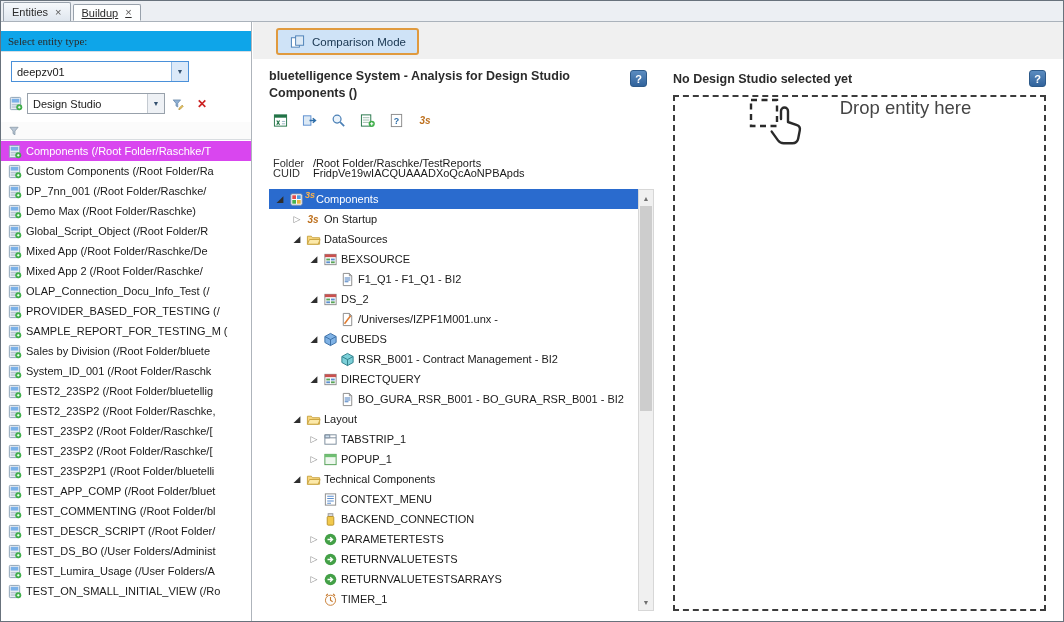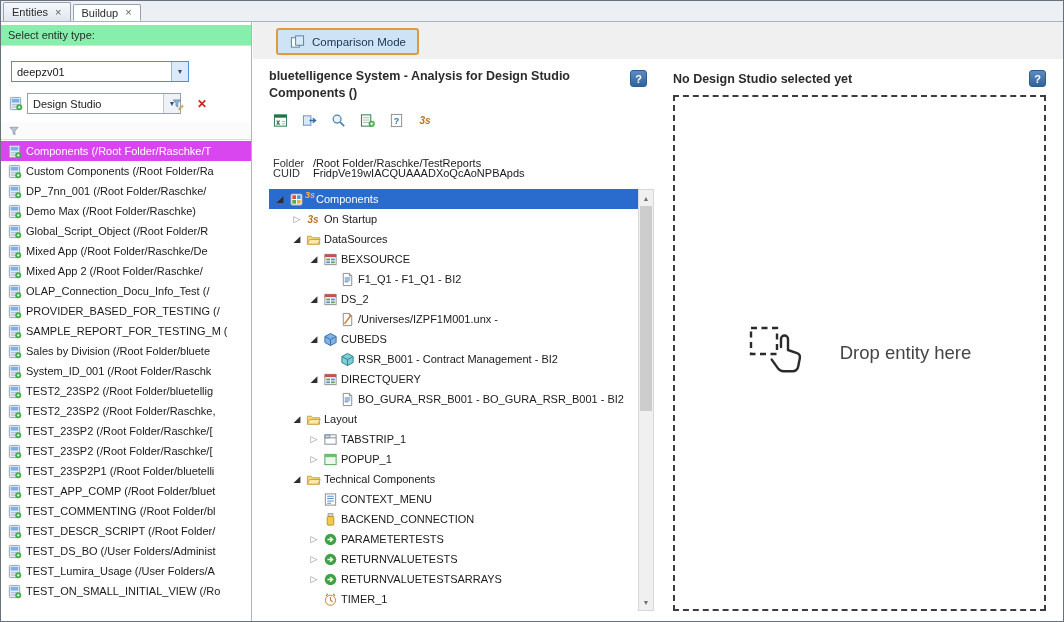--- a/index.html
+++ b/index.html
@@ -3,32 +3,32 @@
 <meta charset="utf-8">
 <style>
   * { margin:0; padding:0; box-sizing:border-box; }
   html,body { background:#d4d4d4; }
   body { font-family:"Liberation Sans", sans-serif; }
   #app { position:relative; width:1064px; height:622px; background:#fff; border:1px solid #68727c; overflow:hidden; font-size:11px; color:#1a1a1a; }
 
   
   .tabbar { position:absolute; left:0; top:0; right:0; height:21px; background:#eceff3; border-bottom:1px solid #aab2bb; display:flex; align-items:flex-end; padding-left:2px; }
   .tab { display:inline-flex; align-items:center; gap:7px; padding:0 8px; height:19px; border:1px solid #98a1ab; border-bottom:none; background:linear-gradient(#f6f9fc,#dfe6ee); margin-right:2px; border-radius:2px 2px 0 0; color:#2b2b2b; }
-  .tab.active { background:#fdfefe; height:17px; position:relative; z-index:3; border-bottom:1px solid #fdfefe; }
+  .tab.active { background:#fdfefe; height:17px; position:relative; z-index:3; border-bottom:1px solid #fdfefe;text-decoration:underline; }
   .tab .close { color:#5a5a5a; font-size:11px; line-height:1; }
 
   
   .left { position:absolute; left:0; top:21px; width:251px; bottom:0; background:#fff; border-right:1px solid #aeb4bb; }
-  .left-header { position:absolute; left:0; top:3px; right:0; height:21px; background:#86efac; border-bottom:1px solid #d6dde5; padding:4px 0 0 7px; color:#2b2b2b; }
+  .left-header { position:absolute; left:0; top:9px; right:0; height:21px; background:#0ea5e9; border-bottom:1px solid #d6dde5; padding:4px 0 0 7px; color:#2b2b2b;font-family:Liberation Serif, serif; }
   .combo { position:absolute; height:21px; background:#fff; display:flex; align-items:center; }
   .combo .combo-value { flex:1; padding-left:5px; overflow:hidden; white-space:nowrap; }
   .combo .combo-arrow { width:17px; height:100%; display:flex; align-items:center; justify-content:center; font-size:7px; color:#33506e; }
   .combo.sys { left:10px; top:39px; width:178px; border:1px solid #4a90d9; }
   .combo.sys .combo-arrow { background:#dbe9f9; border-left:1px solid #8fb8e4; }
-  .combo.type { left:26px; top:71px; width:154px; border:1px solid #98a1ab; }
+  .combo.type { left:26px; top:71px; width:138px; border:1px solid #98a1ab; }
   .combo.type .combo-arrow { background:#eef1f5; border-left:1px solid #c4cad1; }
   .mini-btn { position:absolute; top:71px; width:22px; height:21px; display:flex; align-items:center; justify-content:center; }
   .mini-btn.filter { left:166px; }
   .mini-btn.clearx { left:190px; color:#cc2222; font-weight:bold; font-size:12px; }
   .type-icon { position:absolute; left:6px; top:73px; }
   .filter-row { position:absolute; left:0; top:100px; right:0; height:18px; background:#fbfbfb; border-bottom:1px solid #d9dde1; display:flex; align-items:center; padding-left:6px; }
   .entity-list { position:absolute; left:0; top:119px; right:0; bottom:0; overflow:hidden; background:#fff; }
   .entity-row { height:20px; display:flex; align-items:center; gap:4px; padding-left:5px; white-space:nowrap; overflow:hidden; }
   .entity-row.selected { background:#d946ef; color:#fff; }
 
@@ -63,21 +63,21 @@
   .row-label { font-size:11px; }
 
   .vscroll { position:absolute; right:0; top:0; bottom:0; width:16px; background:#f0f0f0; border:1px solid #d7d7d7; }
   .vbtn { position:absolute; left:0; right:0; height:16px; display:flex; align-items:center; justify-content:center; font-size:7px; color:#707070; background:#f0f0f0; }
   .vbtn.up { top:0; }
   .vbtn.down { bottom:0; }
   .vthumb { position:absolute; left:1px; right:1px; top:16px; height:205px; background:#cdcdcd; }
 
   
   .right-title { position:absolute; left:672px; top:71px; font-size:12.5px; font-weight:bold; color:#2b2b2b; }
-  .dropzone { position:absolute; left:672px; top:94px; width:373px; height:516px; border:2px dashed #3c3c3c; display:flex; align-items:center; justify-content:center; gap:30px; background:#fff; }
+  .dropzone { position:absolute; left:672px; top:94px; width:373px; height:516px; border:2px dashed #3c3c3c; display:flex; justify-content:center; gap:30px; background:#fff; }
   .drop-text { font-size:18.5px; color:#454545; }
 </style>
 </head>
 <body>
 
 <div id="app">
 
   <div class="tabbar">
     <div class="tab">
       <span>Entities</span>

